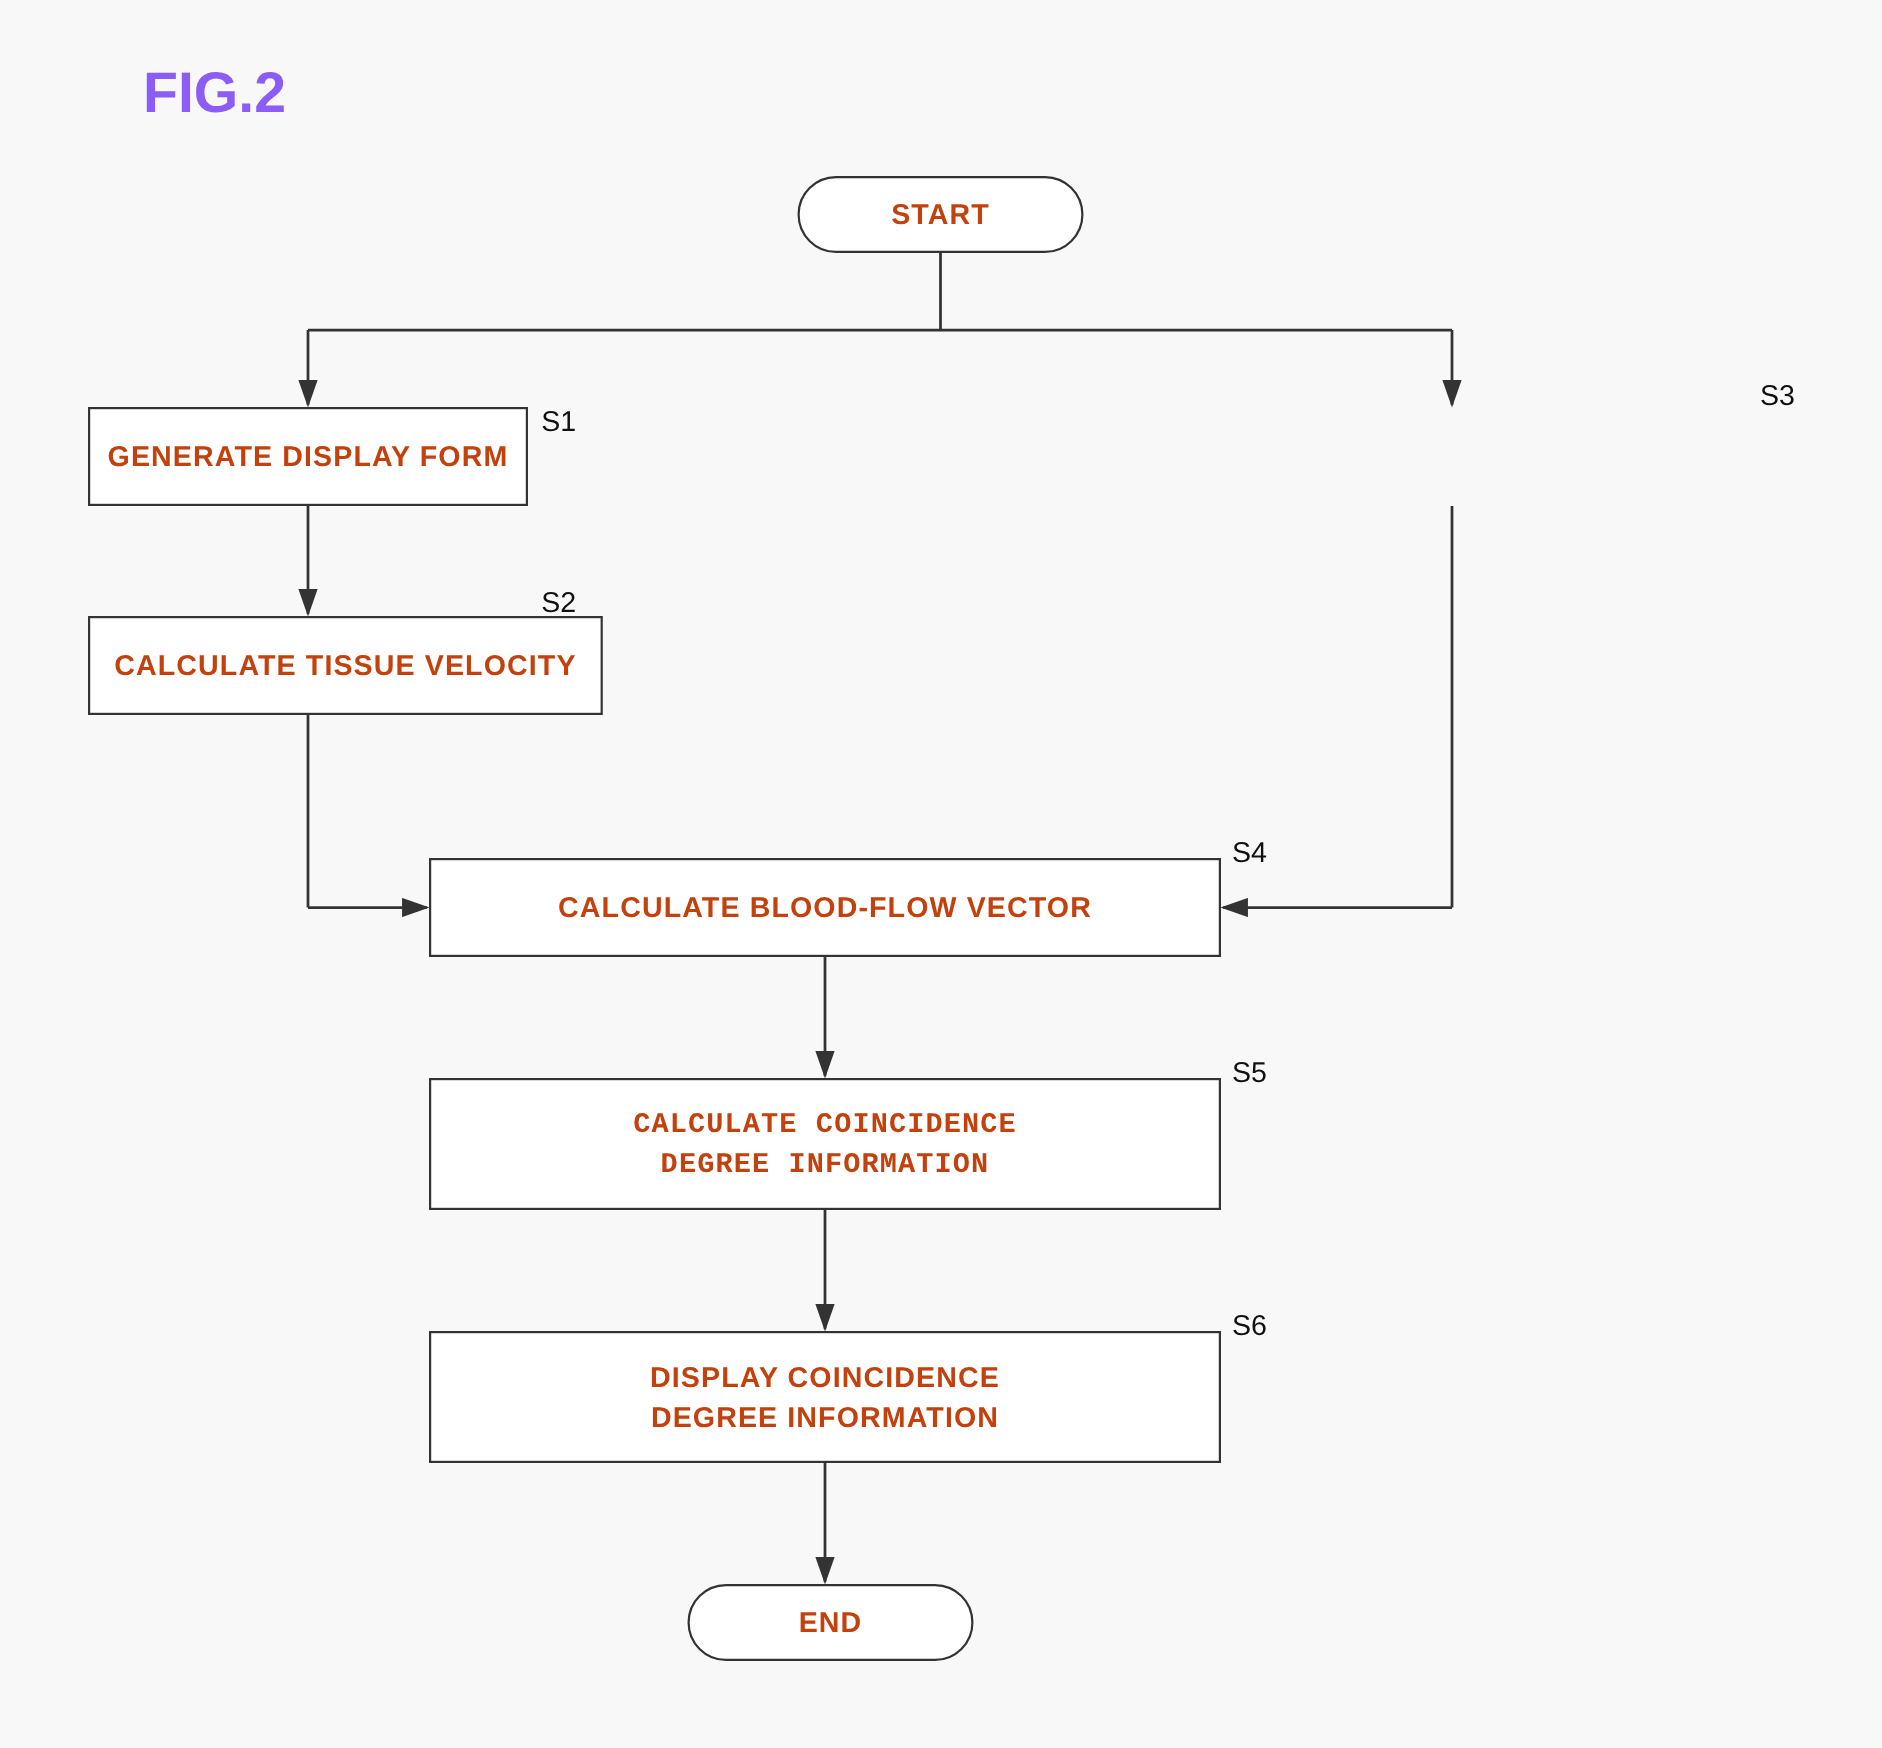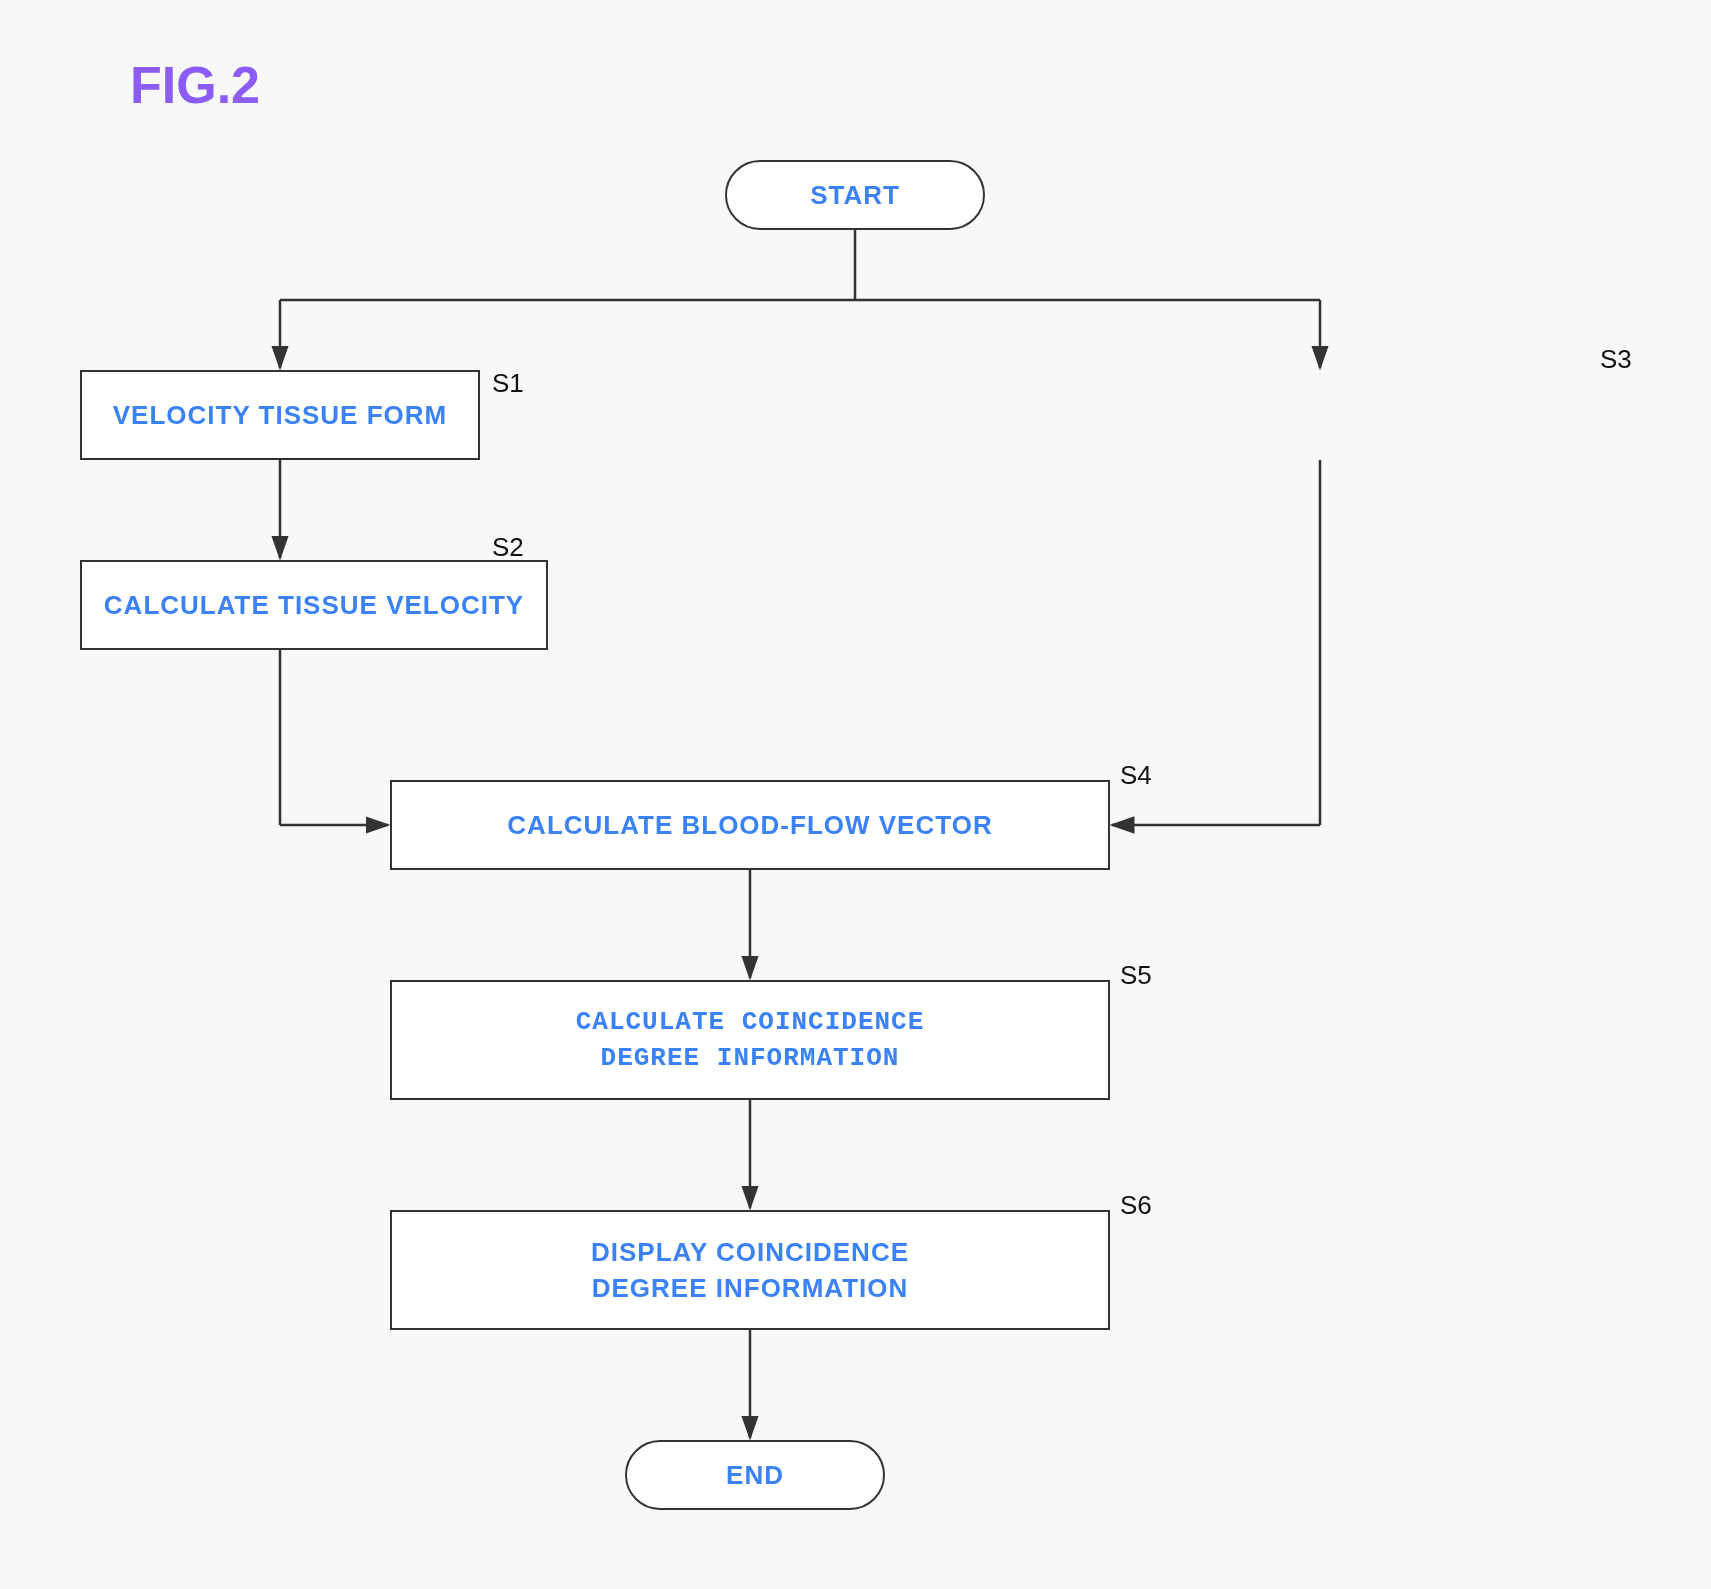--- a/index.html
+++ b/index.html
@@ -42,21 +42,21 @@
     .shape {
       position: absolute;
       display: flex;
       align-items: center;
       justify-content: center;
       text-align: center;
       border: 2.5px solid #333;
       background: #fff;
       font-size: 26px;
       font-weight: bold;
-      color: #3b82f6;
+      color: #c2410c;
       letter-spacing: 1px;
     }
 
     .pill {
       border-radius: 50px;
     }
 
     .rect {
       border-radius: 0;
     }
@@ -85,21 +85,21 @@
 
   <div class="fig-label">FIG.2</div>
 
   <div class="flowchart">
 
     <div class="shape pill" style="left:725px; top:60px; width:260px; height:70px;">
       <span>START</span>
     </div>
 
     <div class="shape rect" style="left:80px; top:270px; width:400px; height:90px;">
-      <span>VELOCITY TISSUE FORM</span>
+      <span>GENERATE DISPLAY FORM</span>
     </div>
     <div class="step-label" style="left:492px; top:268px;">S1</div>
 
     <div class="shape rect" style="left:80px; top:460px; width:468px; height:90px;">
       <span>CALCULATE TISSUE VELOCITY</span>
     </div>
     <div class="step-label" style="left:492px; top:432px;">S2</div>
 
     <div class="step-label" style="left:1600px; top:244px;">S3</div>
 

